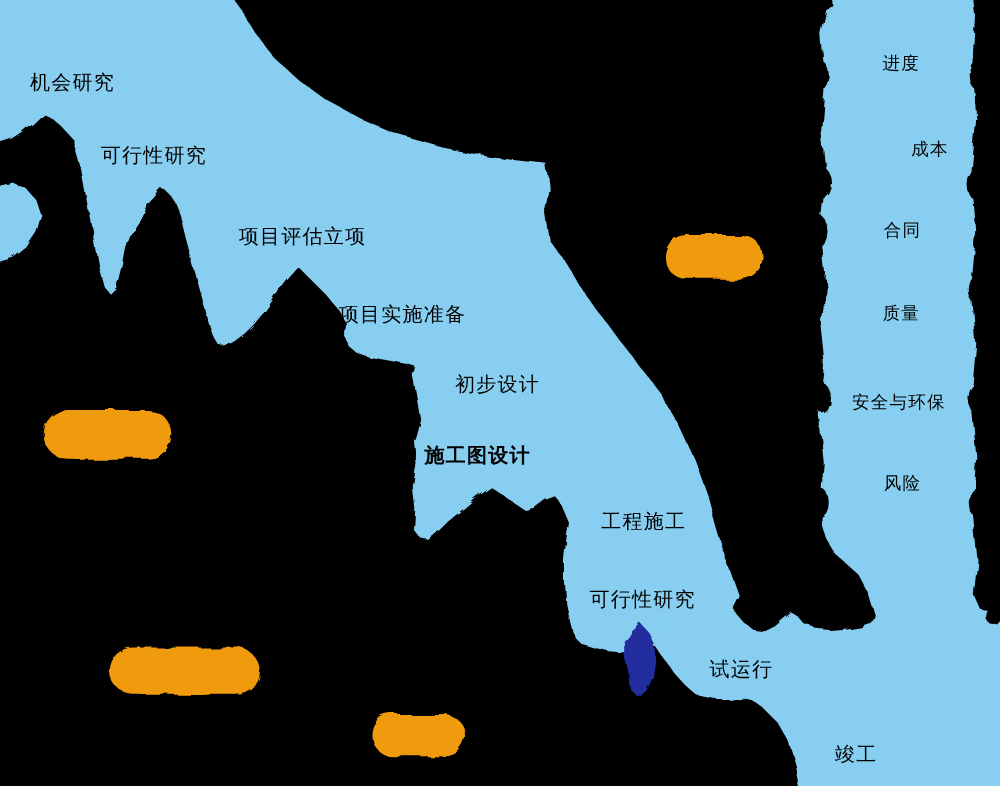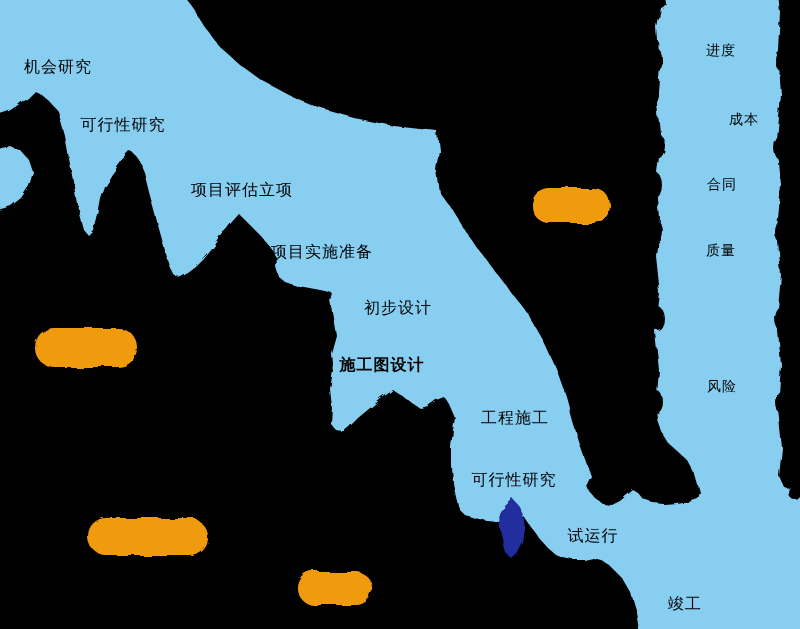--- a/index.html
+++ b/index.html
@@ -107,15 +107,16 @@
   <div class="label" style="left:382px;top:365px;font-weight:bold;">施工图设计</div>
   <div class="label" style="left:515px;top:418px;">工程施工</div>
   <div class="label" style="left:514px;top:480px;">可行性研究</div>
   <div class="label" style="left:593px;top:536px;">试运行</div>
   <div class="label" style="left:685px;top:604px;">竣工</div>
 
   <div class="label mgmt" style="left:721px;top:51px;">进度</div>
   <div class="label mgmt" style="left:744px;top:120px;">成本</div>
   <div class="label mgmt" style="left:722px;top:185px;">合同</div>
   <div class="label mgmt" style="left:721px;top:251px;">质量</div>
+  <div class="label mgmt" style="left:719px;top:322px;">安全与环保</div>
   <div class="label mgmt" style="left:722px;top:387px;">风险</div>
 
 </div>
 
 </body></html>

